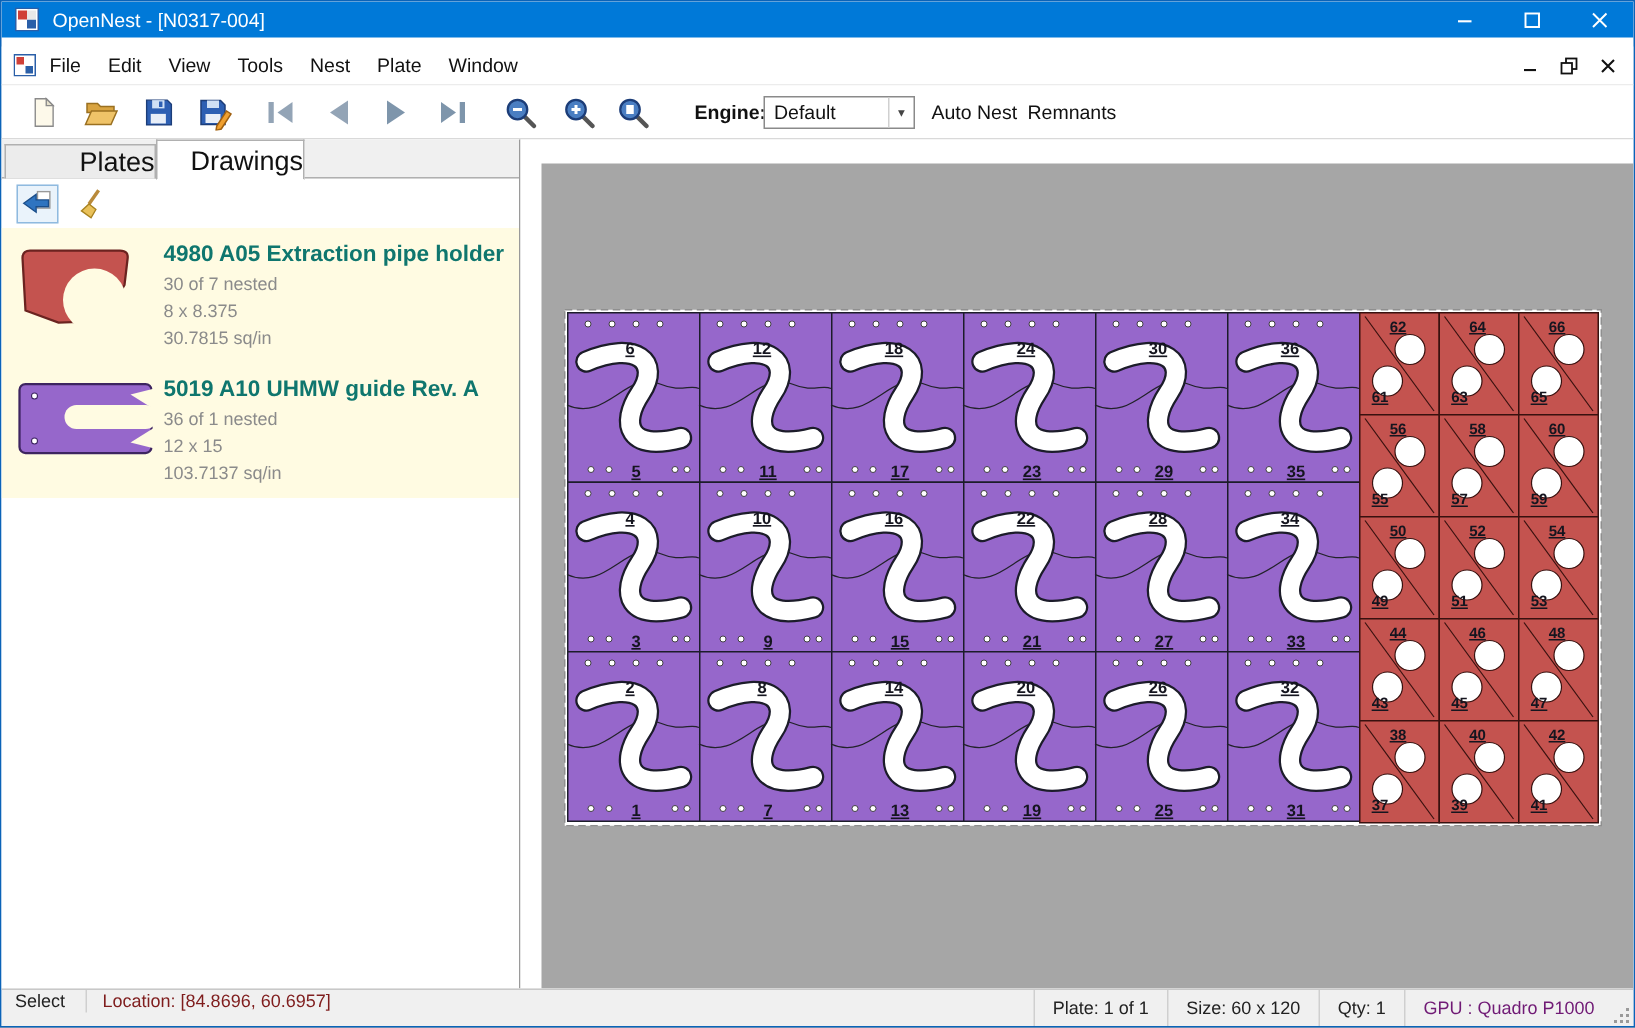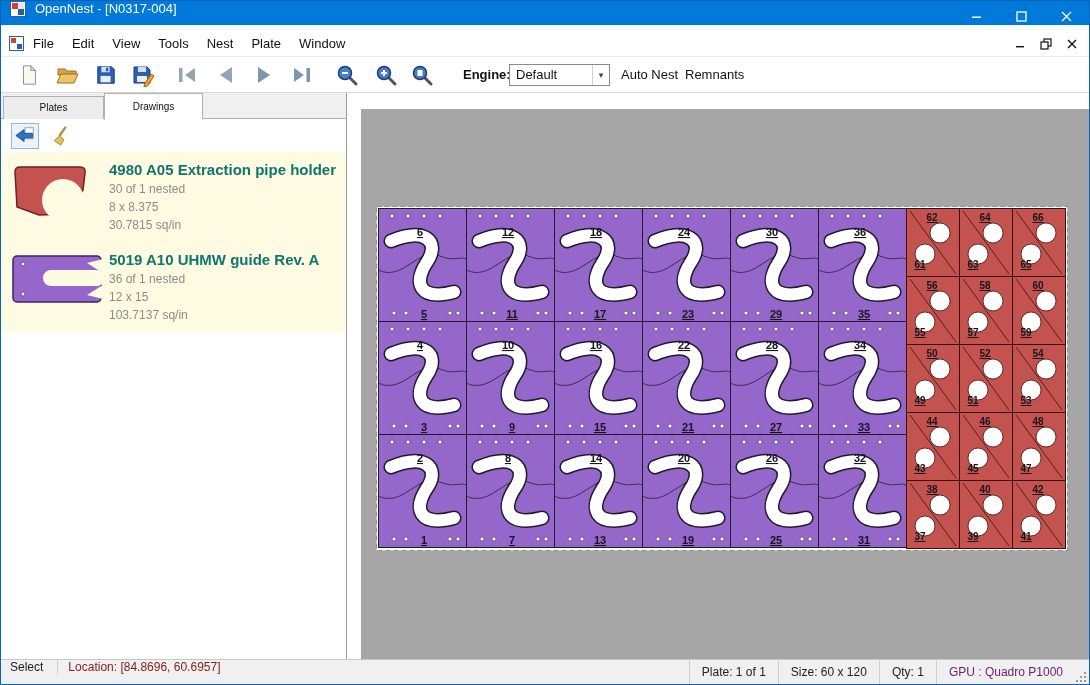--- a/index.html
+++ b/index.html
@@ -1,21 +1,21 @@
 <!DOCTYPE html>
 <html><head>
 <meta charset="utf-8">
 <style>
   *{margin:0;padding:0;box-sizing:border-box}
   html,body{width:1090px;height:685px}
   body{font-family:"Liberation Sans",sans-serif;background:#3c3c3c;overflow:hidden}
   .window{position:absolute;left:0;top:0;width:1090px;height:685px;background:#fff;border:1px solid #0b63b8;overflow:hidden}
 
   
-  .titlebar{position:absolute;left:0;top:0;right:0;height:24px;background:#0079d8;display:flex;align-items:flex-start;color:#fff}
+  .titlebar{position:absolute;left:0;top:0;right:0;height:24px;background:#0079d8;display:flex;align-items:center;color:#fff}
   .titlebar .app-icon{margin-left:9px;width:16px;height:16px;flex:0 0 auto}
   .titlebar .title{margin-left:9px;font-size:13px;white-space:nowrap}
   .caption-buttons{margin-left:auto;display:flex;height:30px}
   .cap{width:45px;height:30px;display:flex;align-items:center;justify-content:center;cursor:default}
 
   
   .menubar{position:absolute;left:0;top:30px;right:0;height:26px;background:#fff;border-bottom:1px solid #ececec;display:flex;align-items:center}
   .mdi-icon{margin-left:8px;width:15px;height:15px}
   .menu-item{font-size:13px;color:#111;padding:4px 9px;white-space:nowrap}
   .mdi-controls{margin-left:auto;display:flex;align-items:center;margin-right:4px}
@@ -25,21 +25,21 @@
   .toolbar{position:absolute;left:0;top:56px;right:0;height:36px;background:#fff;border-bottom:1px solid #d9d9d9}
   .tbtn{position:absolute;top:5px;width:28px;height:26px;display:flex;align-items:center;justify-content:center}
   .ttext{position:absolute;top:0;height:36px;line-height:36px;font-size:13px;color:#111;white-space:nowrap}
   .engine-label{font-weight:bold}
   .combo{position:absolute;left:508px;top:7px;width:101px;height:22px;border:1px solid #8a8a8a;background:#fff;font-size:13px;line-height:20px;padding-left:6px;color:#111}
   .combo .combo-arrow{position:absolute;right:0;top:0;width:17px;height:20px;border-left:1px solid #d0d0d0;display:flex;align-items:center;justify-content:center;font-size:9px;color:#444}
 
   
   .left-panel{position:absolute;left:0;top:92px;width:346px;bottom:25px;background:#fff;border-right:1px solid #9a9a9a}
   .tabstrip{position:absolute;left:0;top:0;right:0;height:26px;background:#f0f0f0;border-bottom:1px solid #b0b0b0}
-  .tab{position:absolute;font-size:10px;text-align:center;color:#111}
+  .tab{position:absolute;font-size:18px;text-align:right;color:#111}
   .tab.inactive{left:2px;top:3px;width:101px;height:23px;line-height:22px;background:#ececec;border:1px solid #b0b0b0;border-bottom:none}
   .tab.active{left:103px;top:0;width:99px;height:27px;line-height:26px;background:#fff;border:1px solid #b0b0b0;border-bottom:1px solid #fff;z-index:2}
   .panel-toolbar{position:absolute;left:0;top:27px;right:0;height:32px;background:#fff;display:flex;align-items:center;padding-left:10px}
   .ptbtn{width:28px;height:26px;display:flex;align-items:center;justify-content:center;margin-right:10px}
   .ptbtn.boxed{border:1px solid #8fbadf;background:#eaf3fb}
   .drawing-list{position:absolute;left:0;top:59px;right:0;bottom:0;background:#fff;overflow:hidden}
   .draw-item{display:flex;background:#fffbe2;padding:7px 8px 10px 10px}
   .thumb-box{width:98px;flex:0 0 auto;display:flex;align-items:flex-start;justify-content:flex-start;padding-top:4px}
   .item-text{flex:1;min-width:0}
   .item-title{font-size:15px;font-weight:bold;color:#0f766e;margin-top:2px;white-space:nowrap}
@@ -238,21 +238,21 @@
               <mask id="redbite">
                 <rect x="0" y="0" width="80" height="56" fill="#fff"></rect>
                 <circle cx="52" cy="37" r="21" fill="#000"></circle>
               </mask>
             </defs>
             <path d="M4,9 Q4,4 9,4 L69,4 Q75,4 74,10 L72,27 L58,51 L28,52 L6,44 Z" fill="#c4534f" stroke="#6b2320" stroke-width="1.5" mask="url(#redbite)"></path>
           </svg>
         </div>
         <div class="item-text">
           <div class="item-title">4980 A05 Extraction pipe holder</div>
-          <div class="item-line">30 of 1 nested</div>
+          <div class="item-line">30 of 7 nested</div>
           <div class="item-line">8 x 8.375</div>
           <div class="item-line">30.7815 sq/in</div>
         </div>
       </div>
 
       <div class="draw-item">
         <div class="thumb-box">
           <svg width="92" height="52" viewBox="0 0 92 52">
             <defs>
               <mask id="purpleslot">

